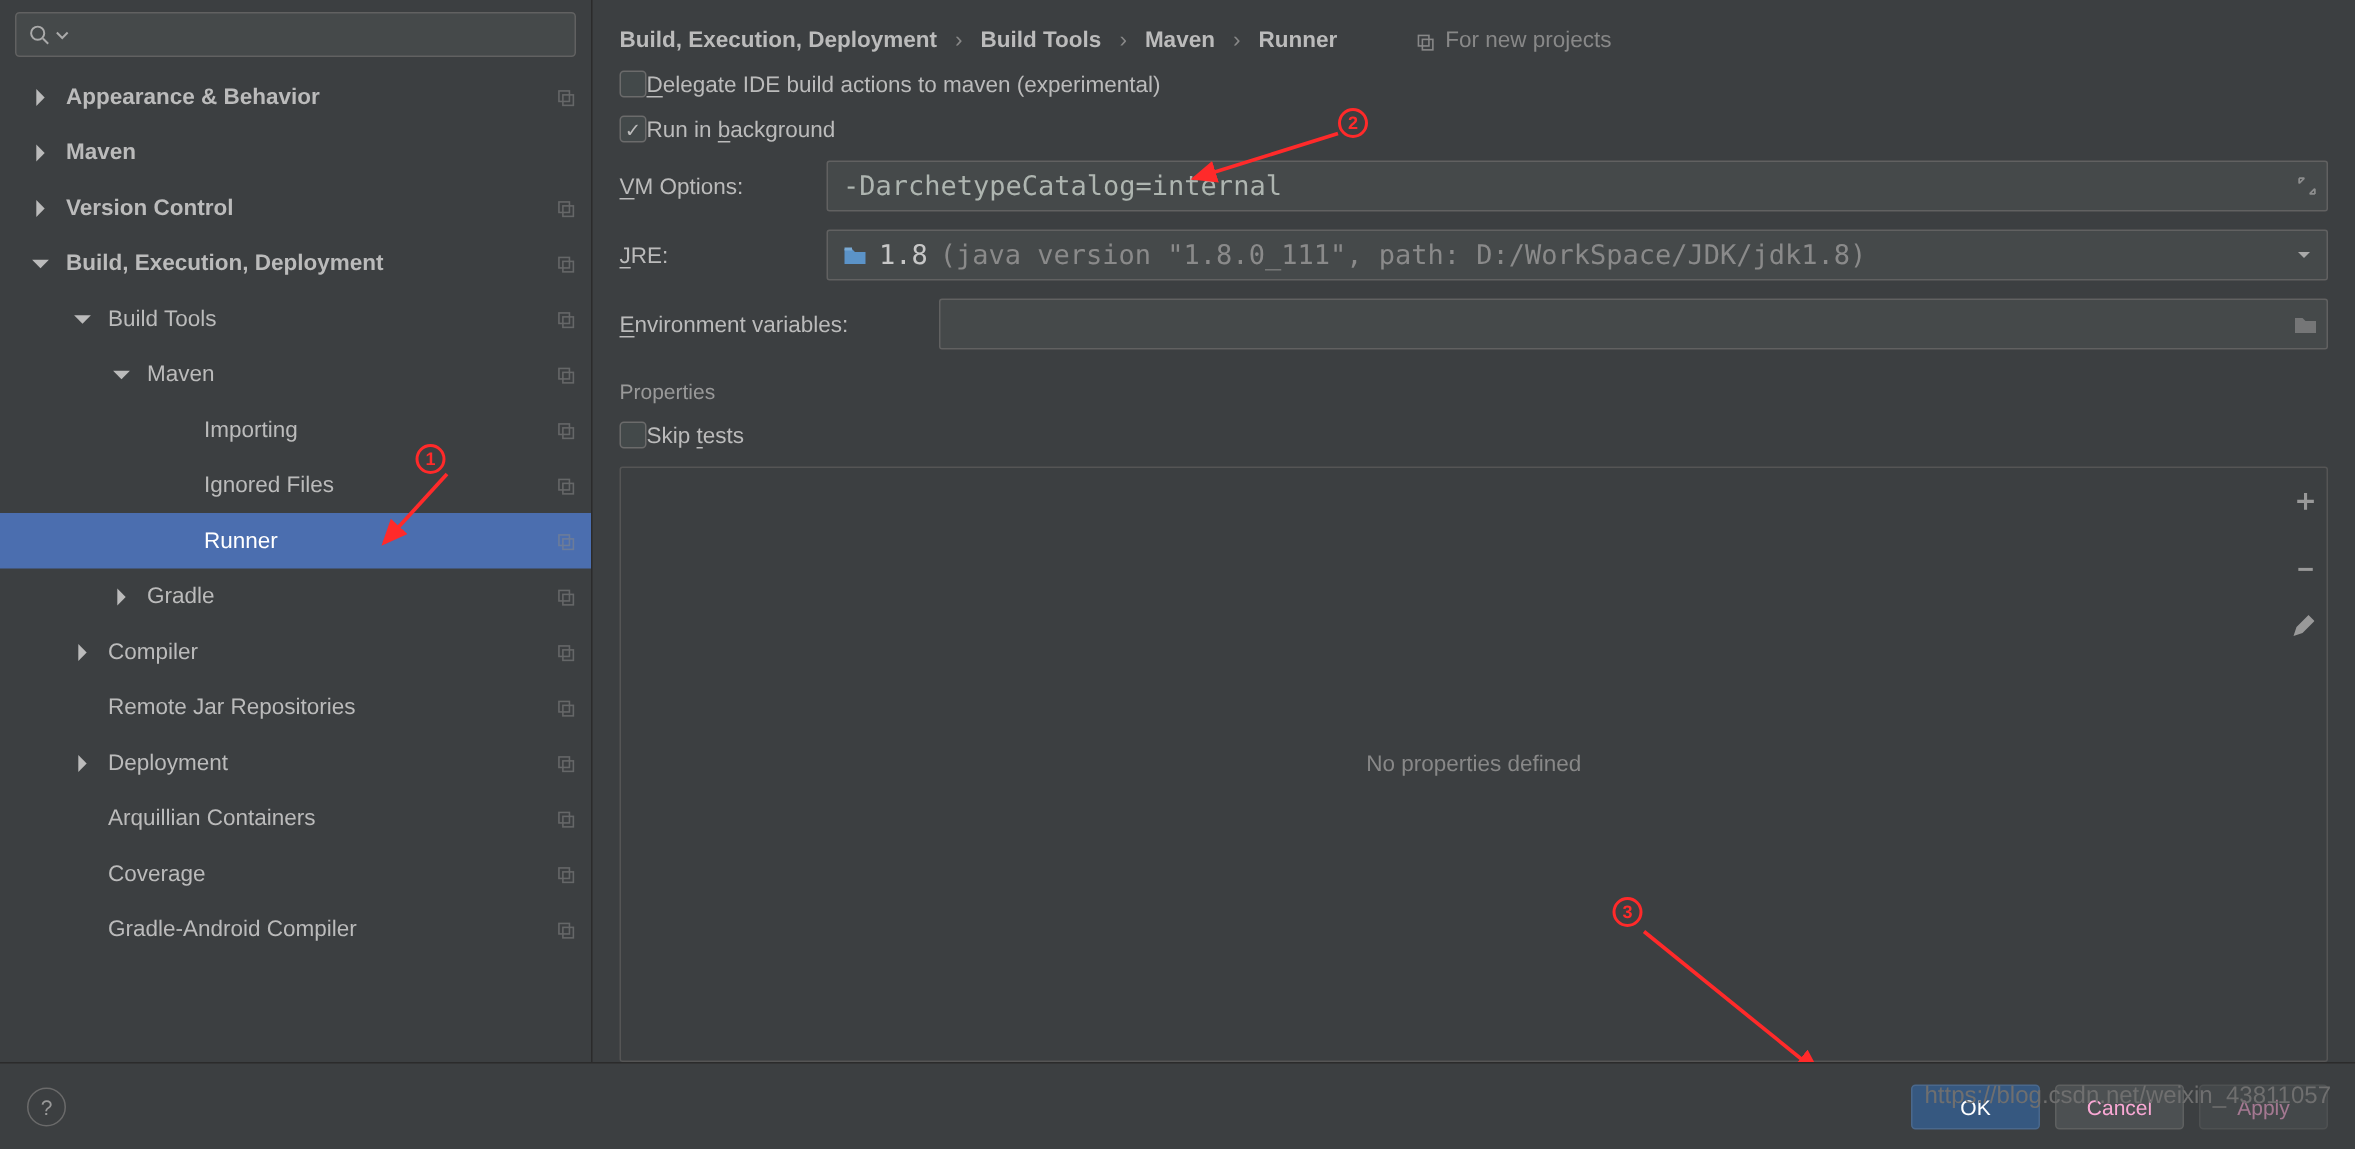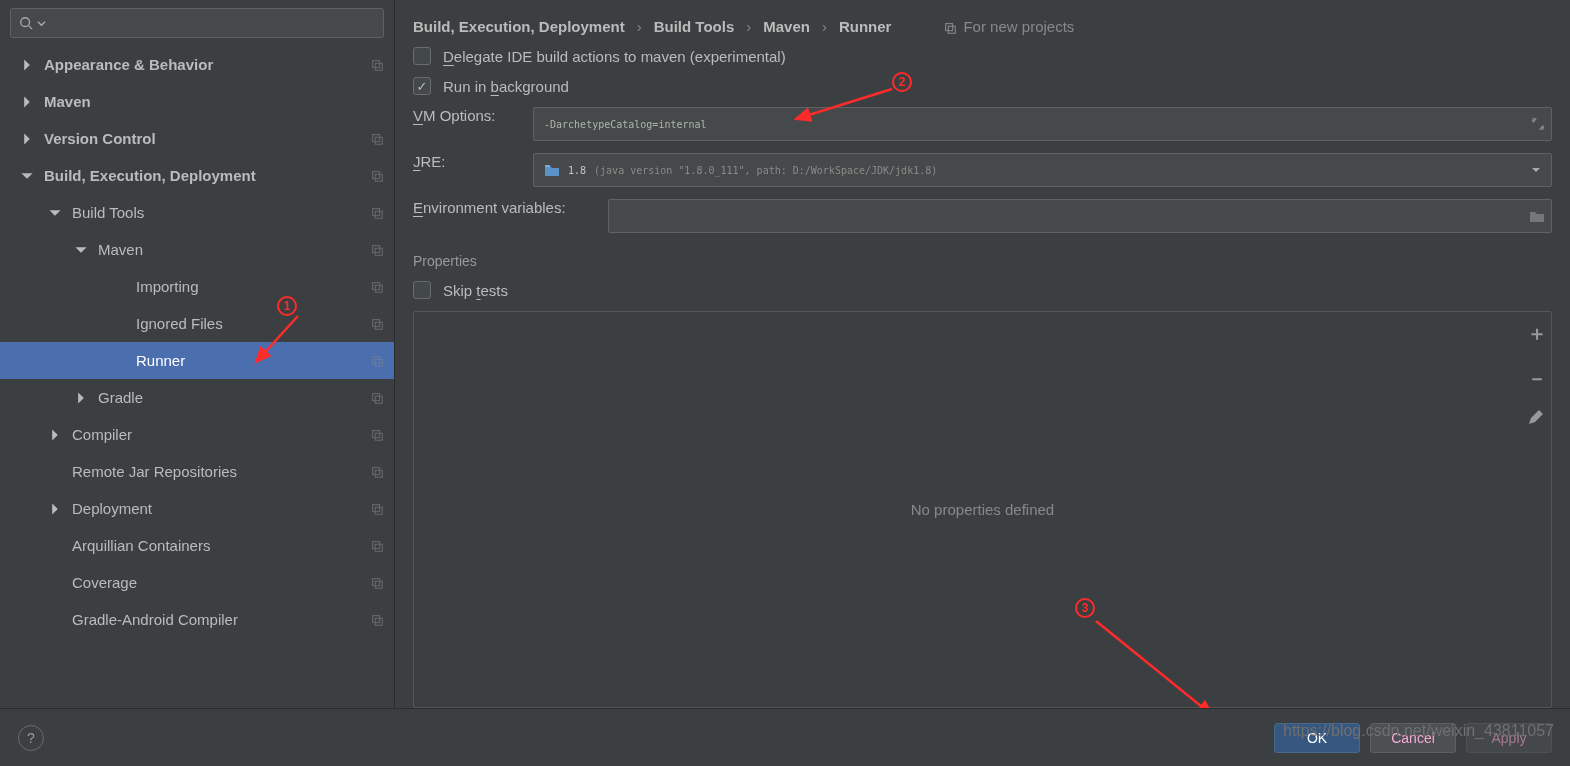--- a/index.html
+++ b/index.html
@@ -81,50 +81,50 @@
 .breadcrumb {
   display: flex;
   align-items: center;
   gap: 12px;
   font-size: 15px;
   font-weight: 600;
   color: #bbbbbb;
 }
 .breadcrumb .sep { color: #888; font-weight: normal; }
 .breadcrumb .hint { font-weight: normal; color: #888; margin-left: 40px; display:flex; align-items:flex-end; gap:6px;}
-.row { display: flex; align-items: center; gap: 12px; }
+.row { display: flex; align-items: center; }
 .checkbox {
   width: 18px; height: 18px;
   border: 1px solid #6b6b6b;
   border-radius: 3px;
   background: #43494a;
   display: flex; align-items: center; justify-content: center;
   flex: 0 0 auto;
 }
 .checkbox.checked::after {
   content: "✓";
   color: #bbb;
   font-size: 13px;
   line-height: 1;
 }
 .label { color: #bbb; font-size: 15px; }
 .underline { text-decoration: underline; text-underline-offset: 3px; }
-.form-row { display: flex; }
+.form-row { display: flex; align-items: center; gap: 18px; }
 .form-label { width: 120px; font-size: 15px; color: #bbb; }
 .form-label.wide { width: 195px; }
 .input {
   flex: 1;
   height: 30px;
   background: #45494a;
   border: 1px solid #616161;
   border-radius: 2px;
   color: #aeb5b0;
   padding: 16px 10px;
   font-family: "Consolas", monospace;
-  font-size: 10px;
+  font-size: 18px;
   display: flex;
   align-items: center;
   gap: 8px;
   position: relative;
 }
 .input .expand-icon, .input .browse-icon {
   position: absolute;
   right: 6px;
   top: 50%;
   transform: translateY(-50%);

